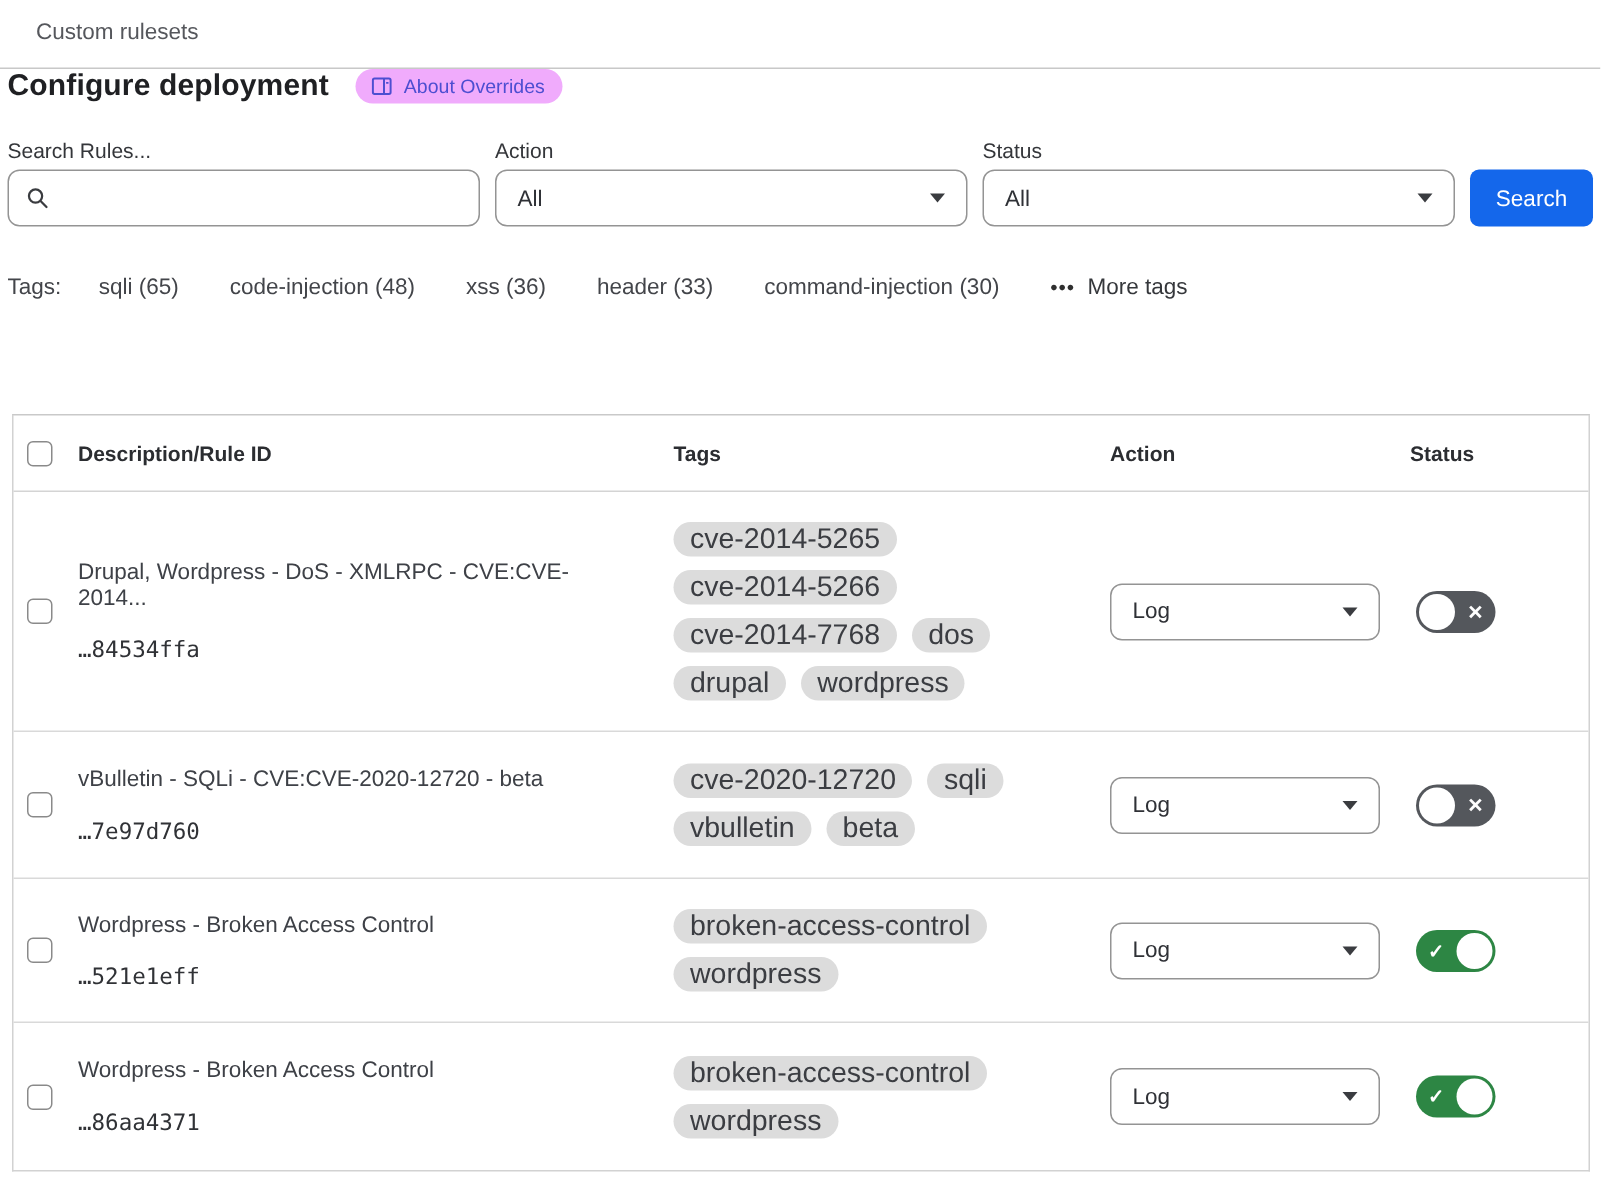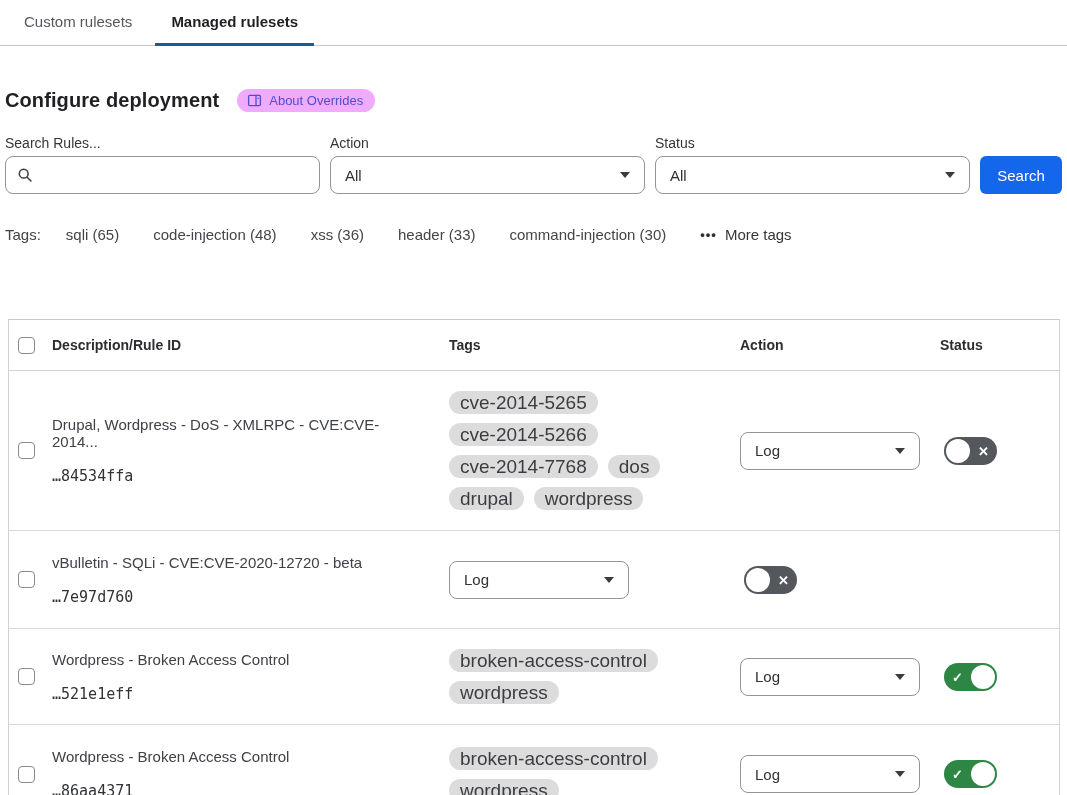--- a/index.html
+++ b/index.html
@@ -12,21 +12,21 @@
 
   
   .tabbar { padding:11px 0 0 8px; border-bottom:1px solid #c8c8c8; display:flex; gap:7px; }
   .tab { font-size:15px; color:#55575c; padding:2px 16px 13px; cursor:pointer;
          border-bottom:3px solid transparent; margin-bottom:-1px; }
   .tab.active { color:#1f2023; font-weight:700; border-bottom-color:#1b5c96; }
 
   
   .content { padding:0 5px; }
 
-  .heading-row { margin-top:43px; display:flex; align-items:center; gap:18px; }
+  .heading-row { display:flex; align-items:center; gap:18px; }
   .page-title { font-size:20px; font-weight:700; color:#1f2023; letter-spacing:.1px; }
   .about-badge { display:inline-flex; align-items:center; gap:7px; background:#f0abfc;
                  color:#4d4ed1; font-size:13px; border-radius:12px; padding:4px 12px 4px 10px;
                  cursor:pointer; }
   .about-badge svg { display:block; }
 
   
   .filters { margin-top:23px; display:flex; gap:10px; align-items:flex-end; }
   .field { display:flex; flex-direction:column; }
   .field-label { font-size:14px; color:#34363a; margin-bottom:5px; }
@@ -78,21 +78,20 @@
   .toggle.off .glyph { right:8px; }
   .toggle.on { background:#2d8644; }
   .toggle.on .knob { right:2px; }
   .toggle.on .glyph { left:8px; }
 </style>
 </head>
 <body>
 
 <div class="tabbar">
   <div class="tab">Custom rulesets</div>
-  <div class="tab active">Managed rulesets</div>
 </div>
 
 <div class="content">
 
   <div class="heading-row">
     <div class="page-title">Configure deployment</div>
     <div class="about-badge">
       <svg width="15" height="15" viewBox="0 0 16 16" fill="none">
         <rect x="1.7" y="2.5" width="12.6" height="11" rx="1.2" stroke="#4d4ed1" stroke-width="1.4"></rect>
         <line x1="9.6" y1="2.8" x2="9.6" y2="13.2" stroke="#4d4ed1" stroke-width="1.4"></line>
@@ -186,20 +185,26 @@
     </div>
 
     <div class="trow" style="min-height:98px;">
       <div class="cb-cell">
           <span class="checkbox"></span>
         </div>
       <div class="desc-cell">
         <div class="rule-desc">vBulletin - SQLi - CVE:CVE-2020-12720 - beta</div>
         <div class="rule-id">…7e97d760</div>
       </div>
+      <div class="tags-cell">
+        <span class="pill">cve-2020-12720</span>
+        <span class="pill">sqli</span>
+        <span class="pill">vbulletin</span>
+        <span class="pill">beta</span>
+      </div>
       <div class="action-cell">
         <div class="select">
           <span>Log</span>
           <span class="caret"></span>
         </div>
       </div>
       <div class="status-cell">
         <div class="toggle off">
           <span class="knob"></span>
           <span class="glyph">✕</span>

